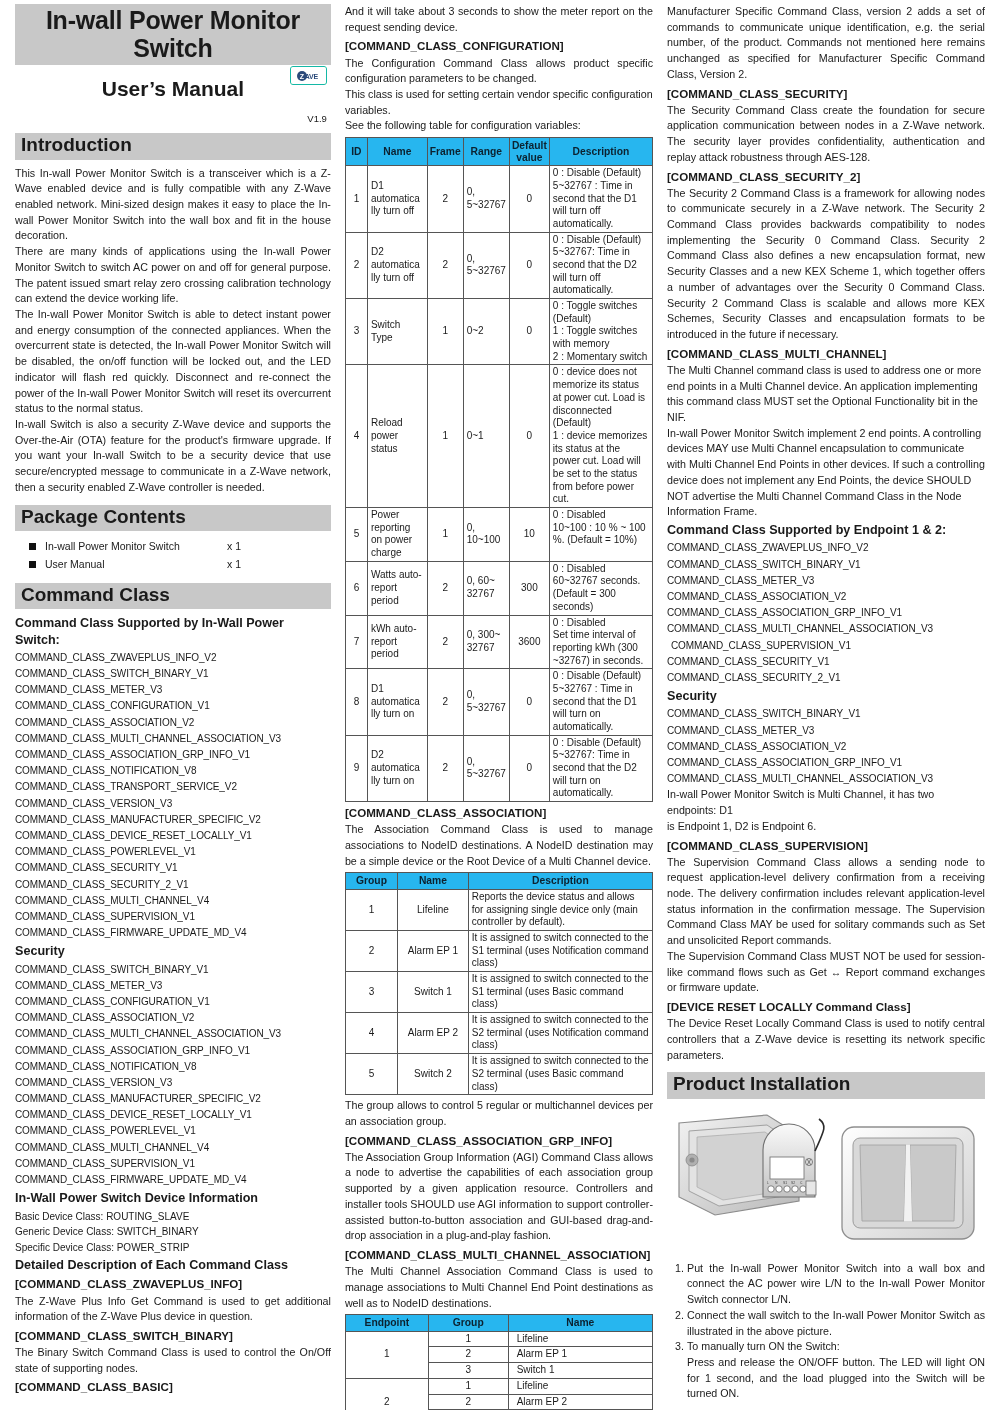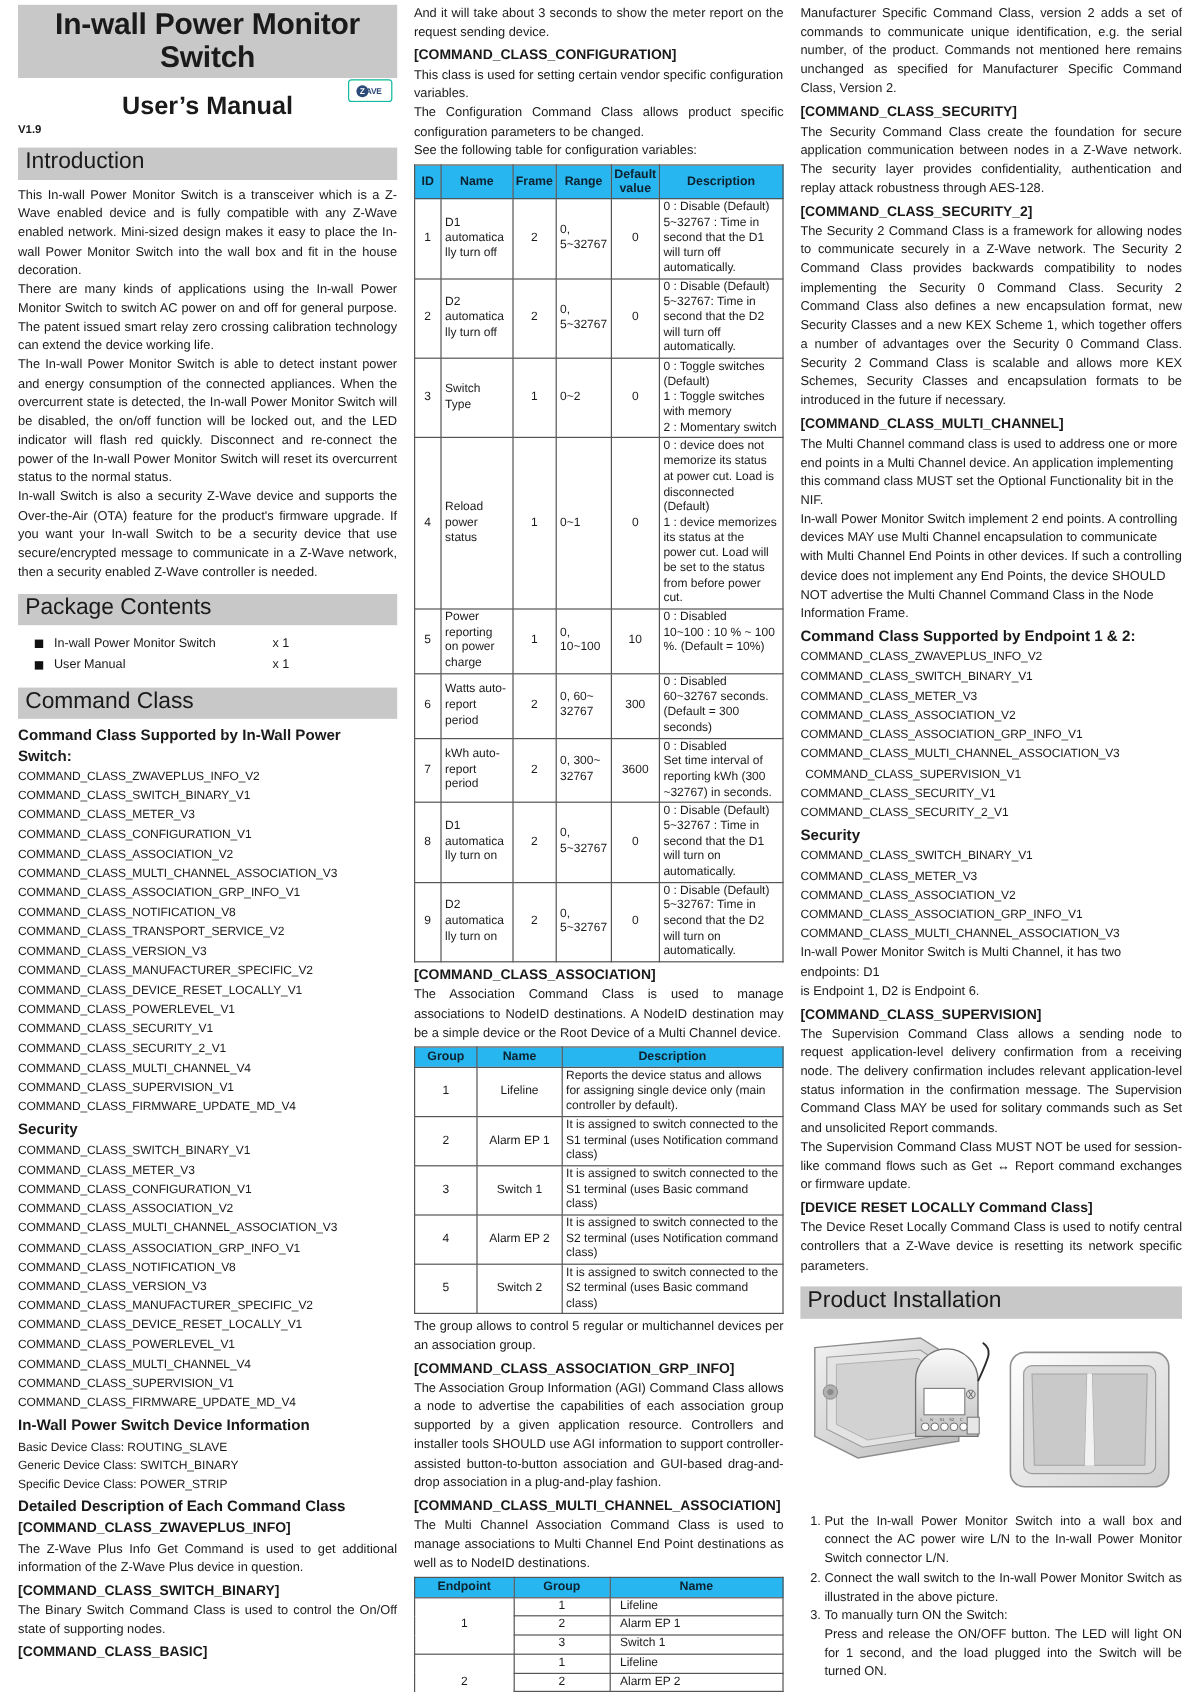--- a/index.html
+++ b/index.html
@@ -22,23 +22,23 @@
   .title-bar {
     background:#c8c8c8;
     font-size:25px; font-weight:bold; letter-spacing:-0.2px;
     padding:2px 6px 3px 6px; line-height:1.12;
     text-align:center;
   }
   .subtitle {
     text-align:center; font-size:21px; font-weight:bold;
     margin-top:12px; margin-bottom:0; line-height:1.1;
   }
-  .version { text-align:left; font-size:9.5px; margin-top:3px; padding-right:4px;font-weight:bold;}
+  .version { text-align:right; font-size:9.5px; margin-top:13px; padding-right:4px;}
   .sec-bar {
-    background:#c8c8c8; font-size:19px; font-weight:normal;
+    background:#c8c8c8; font-size:19px; font-weight:bold;
     padding:1px 6px 3px 6px; margin:9px 0 6px 0; line-height:1.18;
   }
   .h3 { font-size:12.6px; font-weight:bold; margin:2px 0 2px 0; line-height:1.3; }
   .h3b { font-size:11.6px; font-weight:bold; margin:3px 0 2px 0; line-height:1.3; }
   .cc { font-size:10px; line-height:1.62; white-space:nowrap; letter-spacing:-0.1px;}
   .cc.indent { padding-left:4px; }
   .devline { font-size:10px; line-height:1.55; }
 
   p.body {
     font-size:10.7px; line-height:1.47; text-align:justify;
@@ -194,22 +194,22 @@
     <div class="h3b">[COMMAND_CLASS_SWITCH_BINARY]</div>
     <p class="body">The Binary Switch Command Class is used to control the On/Off state of supporting nodes.</p>
     <div class="h3b">[COMMAND_CLASS_BASIC]</div>
 
   </div>
 
   <div class="col col2">
 
     <p class="body">And it will take about 3 seconds to show the meter report on the request sending device.</p>
     <div class="h3b">[COMMAND_CLASS_CONFIGURATION]</div>
+    <p class="body">The Configuration Command Class allows product specific configuration parameters to be changed.</p>
     <p class="body nj">This class is used for setting certain vendor specific configuration variables.</p>
-    <p class="body">The Configuration Command Class allows product specific configuration parameters to be changed.</p>
     <p class="body nj">See the following table for configuration variables:</p>
 
     <table class="cfg">
       <thead>
         <tr>
           <th style="width:8%">ID</th>
           <th style="width:20%">Name</th>
           <th style="width:8%">Frame</th>
           <th style="width:14%">Range</th>
           <th style="width:12%">Default value</th>

